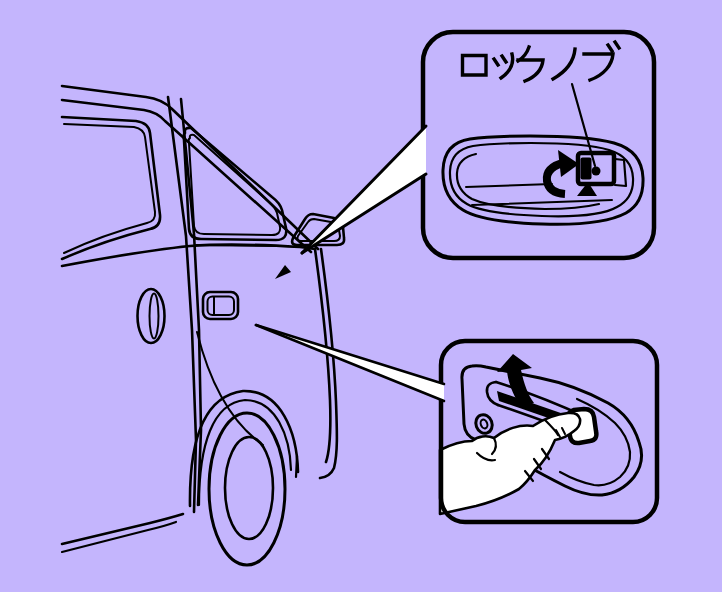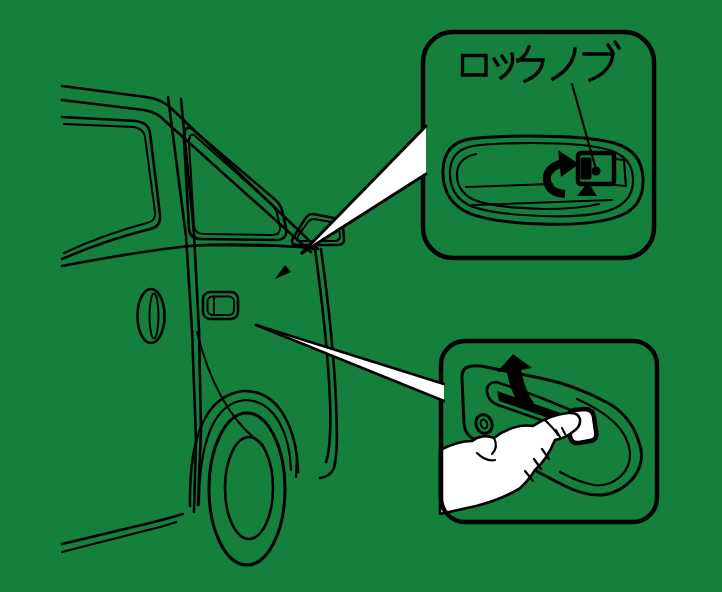--- a/index.html
+++ b/index.html
@@ -1,16 +1,16 @@
 <!DOCTYPE html>
 <html><head>
 <meta charset="utf-8">
 <style>
   html,body{margin:0;padding:0;background:#fff;}
-  .stage{position:relative;width:722px;height:592px;background:#15803d;overflow:hidden;
+  .stage{position:relative;width:722px;height:592px;background:#c4b5fd;overflow:hidden;
          font-family:"DejaVu Sans","Liberation Sans",sans-serif;}
   svg{display:block;}
   .ln{fill:none;stroke:#000;stroke-width:2.6;stroke-linecap:round;stroke-linejoin:round;}
   .fine{stroke-width:2;}
   .med{stroke-width:2.2;}
   .thick{stroke-width:3;}
   .box{fill:none;stroke:#000;stroke-width:4.5;}
   .solid{fill:#000;stroke:none;}
   .whitefill{fill:#fff;stroke:none;}
   .glyph{fill:none;stroke:#000;stroke-width:3.4;stroke-linecap:square;stroke-linejoin:miter;}

